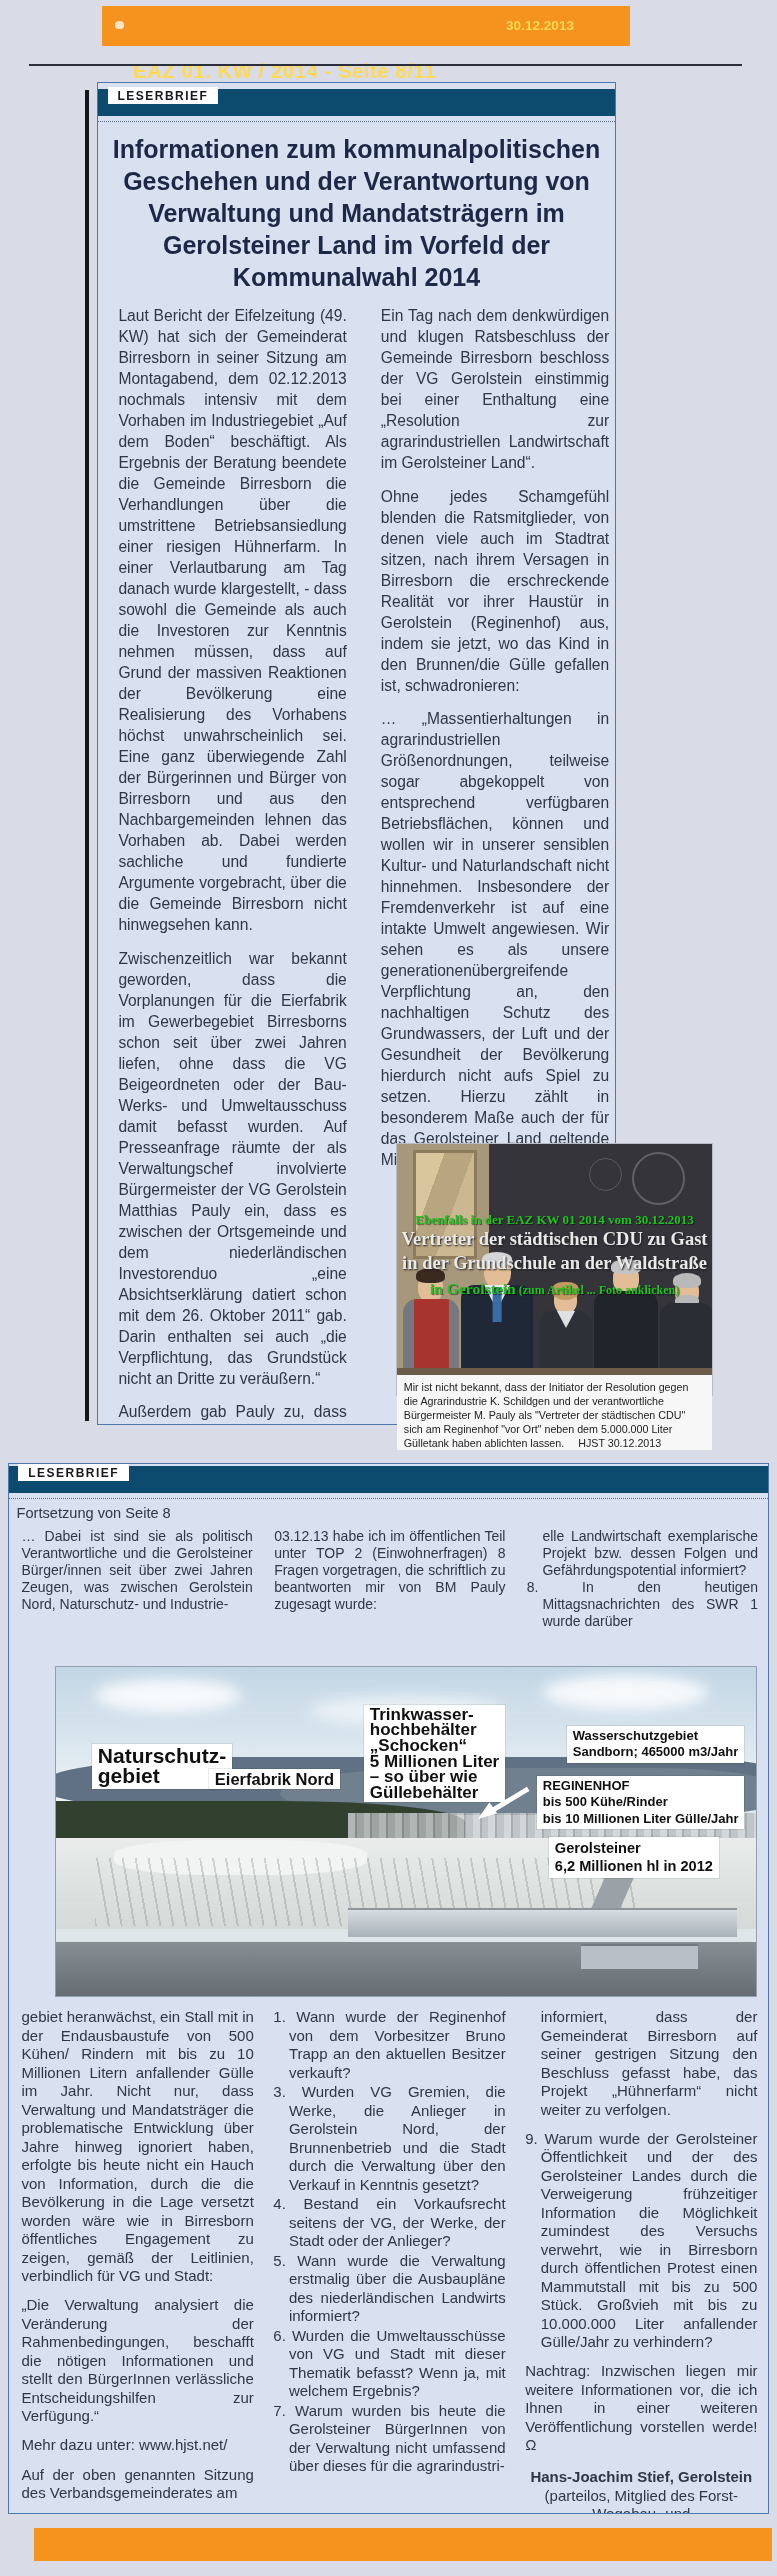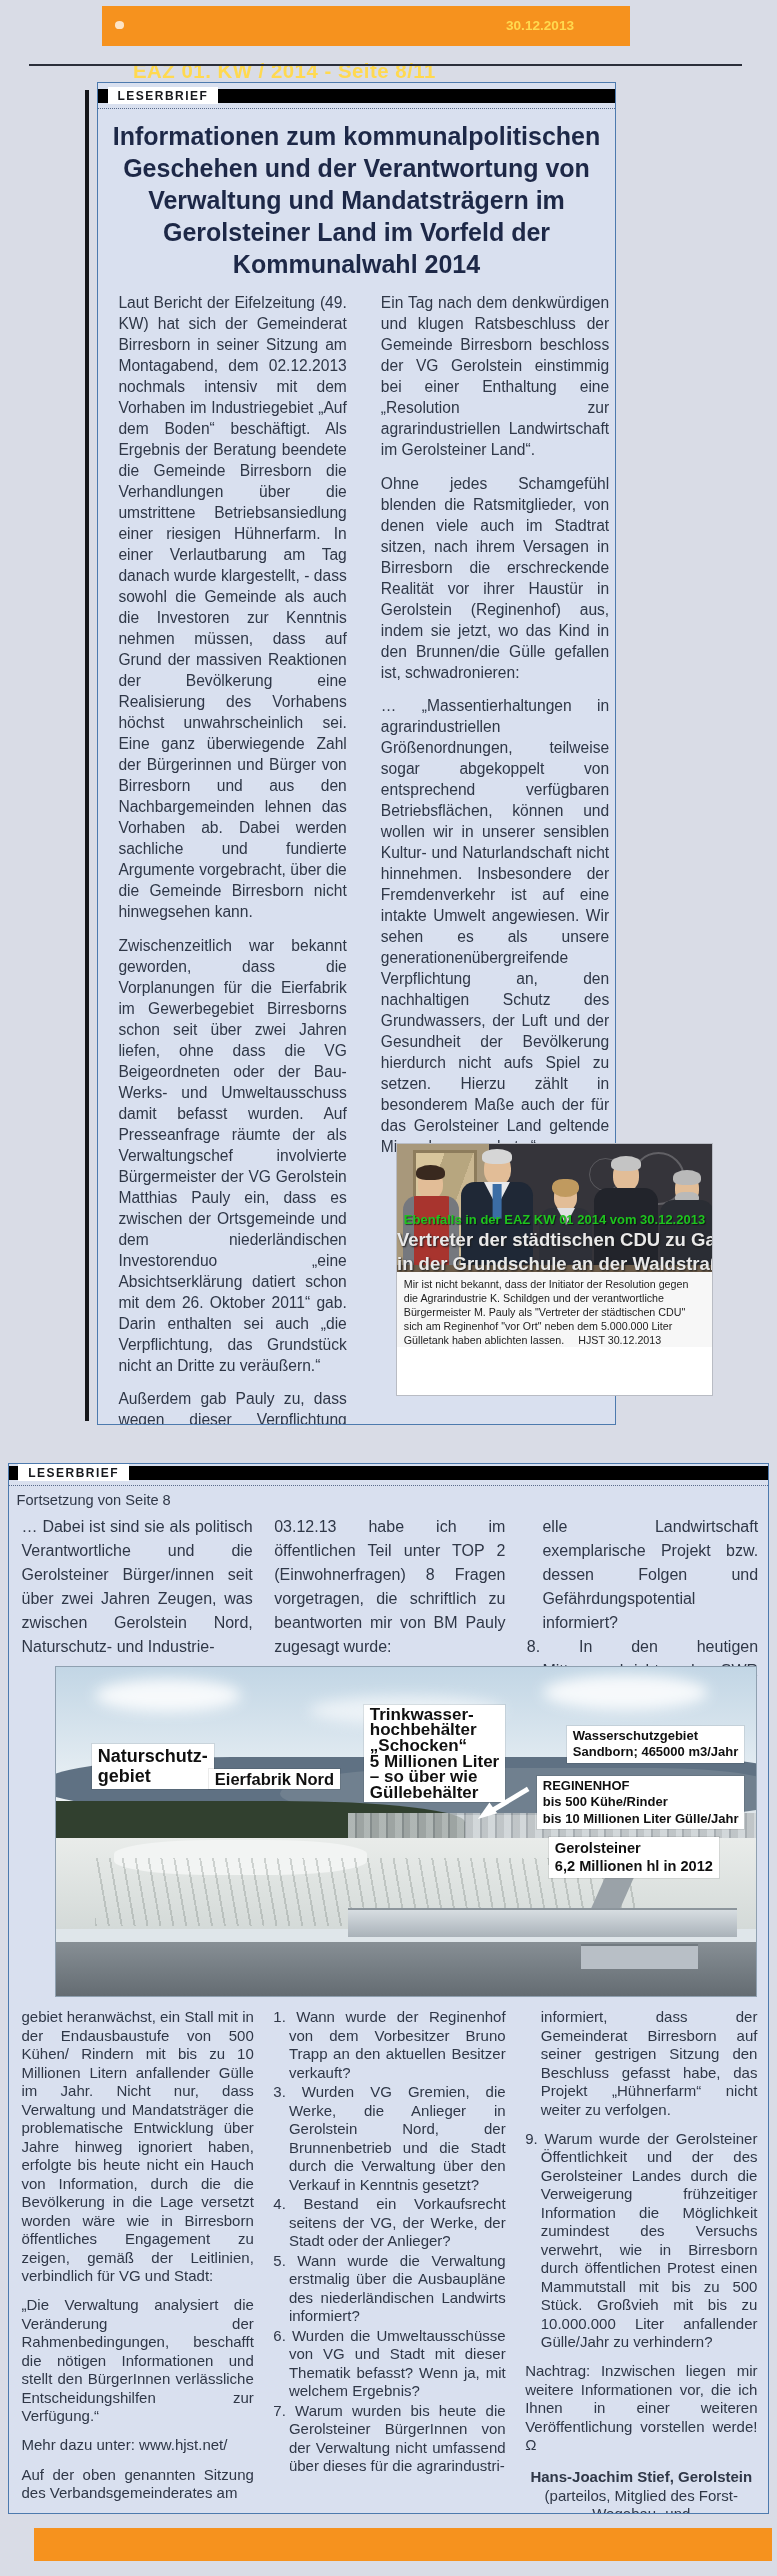--- a/index.html
+++ b/index.html
@@ -12,33 +12,33 @@
   .header-mark { position:absolute; left:12.7px; top:15.6px; width:9.7px; height:7.8px; background:rgba(255,255,255,.75); border-radius:50%; }
   .header-title { position:absolute; left:31px; top:7.8px; font-size:20.4px; font-weight:bold; color:#ffd94f; letter-spacing:0.5px;margin-top:46px; }
   .header-date { position:absolute; left:404px; top:12.7px; font-size:13.6px; font-weight:bold; color:#ffd94f; }
   .top-rule { position:absolute; left:29px; top:64px; width:713px; height:1.9px; background:#2b2f3a; }
 
   
   .left-rule { position:absolute; left:85px; top:90px; width:3.9px; height:1331px; background:#15161a; }
   .box { position:absolute; background:#d9e0ef; border:1.9px solid #4d7aae; overflow:hidden; }
   .box1 { left:97px; top:82px; width:519px; height:1343px; }
   .box2 { left:7.8px; top:1463px; width:761px; height:1051px; }
-  .lb-bar { position:relative; height:14px; background:#000000; margin-top:5.8px; }
+  .lb-bar { position:relative; height:27px; background:#0c4a6e; margin-top:5.8px; }
   .lb-tag { position:absolute; left:9.7px; top:-1.9px; background:#ffffff; color:#16181d; font-size:12px; font-weight:bold; letter-spacing:1.5px; padding:1.9px 9.7px 1px; }
   .lb-dotted { border-bottom:1px dotted #5a6b8a; margin-top:4.9px; }
 
   .a1-title { margin:11.7px 7.8px 0; text-align:center; font-size:25px; line-height:32px; font-weight:bold; color:#1d2847; }
   .a1-cols { display:flex; gap:34px; padding:11.7px 5.8px 0 20.4px; }
   .a-col { width:234px; font-size:15.6px; line-height:21px; text-align:justify; color:#2f3747; }
   .a-col p { margin-bottom:12.7px; }
   .continuation { text-align:right; font-size:15.6px; color:#2f3747; }
 
   
   .photo1 { position:absolute; left:396px; top:1143px; width:317px; height:253px; border:1px solid #b9bcc4; background:#fff; z-index:5; }
-  .photo1-scene { position:relative; width:100%; height:128px; background:linear-gradient(90deg,#a8987b 0 92px,#35343a 92px); overflow:hidden; }
+  .photo1-scene { position:relative; width:100%; height:231px; background:linear-gradient(90deg,#a8987b 0 92px,#35343a 92px); overflow:hidden;font-family:Liberation Serif, serif; }
   .door { position:absolute; left:15.6px; top:5.8px; width:64px; height:109px; background:linear-gradient(110deg,#d8c69d 0 30%,#b7a67f 30% 60%,#cbb892 60%); border:3.9px solid #8d7c5c; }
   .chalk1 { position:absolute; right:27px; top:7.8px; width:53px; height:53px; border:2.9px solid rgba(255,255,255,.22); border-radius:50%; }
   .chalk2 { position:absolute; right:90px; top:13.6px; width:33px; height:33px; border:1.9px solid rgba(255,255,255,.18); border-radius:50%; }
   .floor { position:absolute; left:0; bottom:0; width:100%; height:6.8px; background:#6b5b49; }
   .person { position:absolute; bottom:0; }
   .head { position:relative; margin:0 auto; background:#e2bd97; border-radius:45%; }
   .hair { position:absolute; left:-1.9px; right:-1.9px; top:-4.9px; height:14.6px; border-radius:50% 50% 35% 35%; }
   .torso { position:relative; margin-top:-2.9px; border-radius:13.6px 13.6px 0 0; }
   .p-a { left:5.8px; width:56px; } .p-a .head{width:25px;height:29px;} .p-a .hair{background:#39291f;} 
   .p-a .torso{height:76px;background:linear-gradient(90deg,#75787e 0 10.7px,#a8342e 10.7px 46px,#75787e 46px);}
@@ -59,21 +59,21 @@
   .ov-main1 { top:85px; font-size:18.5px; color:#e9e9e9; text-shadow:1px 1px 1.9px #1d1d1d; }
   .ov-main2 { top:109px; font-size:18.5px; color:#e9e9e9; text-shadow:1px 1px 1.9px #1d1d1d; }
   .ov-green2 { top:136px; font-size:15.6px; color:#1ec41e; text-shadow:1px 1px 1px rgba(0,0,0,.55); }
   .ov-green2 .small { font-size:12px; }
   .photo1-caption { height:75px; background:#f7f7f7; padding:4.9px 6.8px; font-size:10.7px; line-height:14px; color:#222; text-align:left; }
   .photo1-caption .credit { margin-left:11px; }
 
   
   .a2-subtitle { padding:5.8px 0 0 7.8px; font-size:14.6px; color:#2f3747; }
   .a2-topcols { display:flex; gap:21.4px; padding:7.8px 9.7px 0 12.7px; }
-  .a2-tcol { width:237px; font-size:16px; line-height:24px; text-align:justify; color:#2f3747; }
+  .a2-tcol { width:237px; font-size:14px; line-height:17px; text-align:justify; color:#2f3747; }
   .a2-tcol .cont { padding-left:15.6px; }
   .a2-tcol .item { padding-left:15.6px; text-indent:-15.6px; }
 
   
   .photo2 { position:absolute; left:55px; top:1666px; width:702px; height:331px; z-index:4; }
   .scene2 { position:absolute; inset:0; overflow:hidden; border:1px solid #8fa0b0; background:#dfe6ea; }
   .sky { position:absolute; left:0; top:0; width:100%; height:136px; background:linear-gradient(180deg,#c2d6e5,#eef3f6); }
   .cloud { position:absolute; background:#fff; opacity:.85; border-radius:50%; filter:blur(6.8px); }
   .c1 { left:39px; top:11.7px; width:146px; height:33px; }
   .c2 { left:253px; top:29px; width:195px; height:29px; opacity:.6; }
@@ -240,21 +240,21 @@
       <div class="forest2"></div>
       <div class="village"></div>
       <div class="fields"></div>
       <div class="snowpatch"></div>
       <div class="rows"></div>
       <div class="road2"></div>
       <div class="plant"></div>
       <div class="fg"></div>
       <div class="fg-build"></div>
     </div>
-    <div class="lbl" style="left:37px; top:78px; font-size:18px; line-height:20.4px;">
+    <div class="lbl" style="left:37px; top:78px; font-size:21px; line-height:20.4px;">
       <div>Naturschutz-</div>
       <div>gebiet</div>
     </div>
     <div class="lbl" style="left:154px; top:103px; font-size:16.5px;">Eierfabrik Nord</div>
     <div class="lbl lbl-trink" style="left:309px; top:39px;">
       <div>Trinkwasser-</div>
       <div>hochbehälter</div>
       <div>„Schocken“</div>
       <div>5 Millionen Liter</div>
       <div>– so über wie</div>

